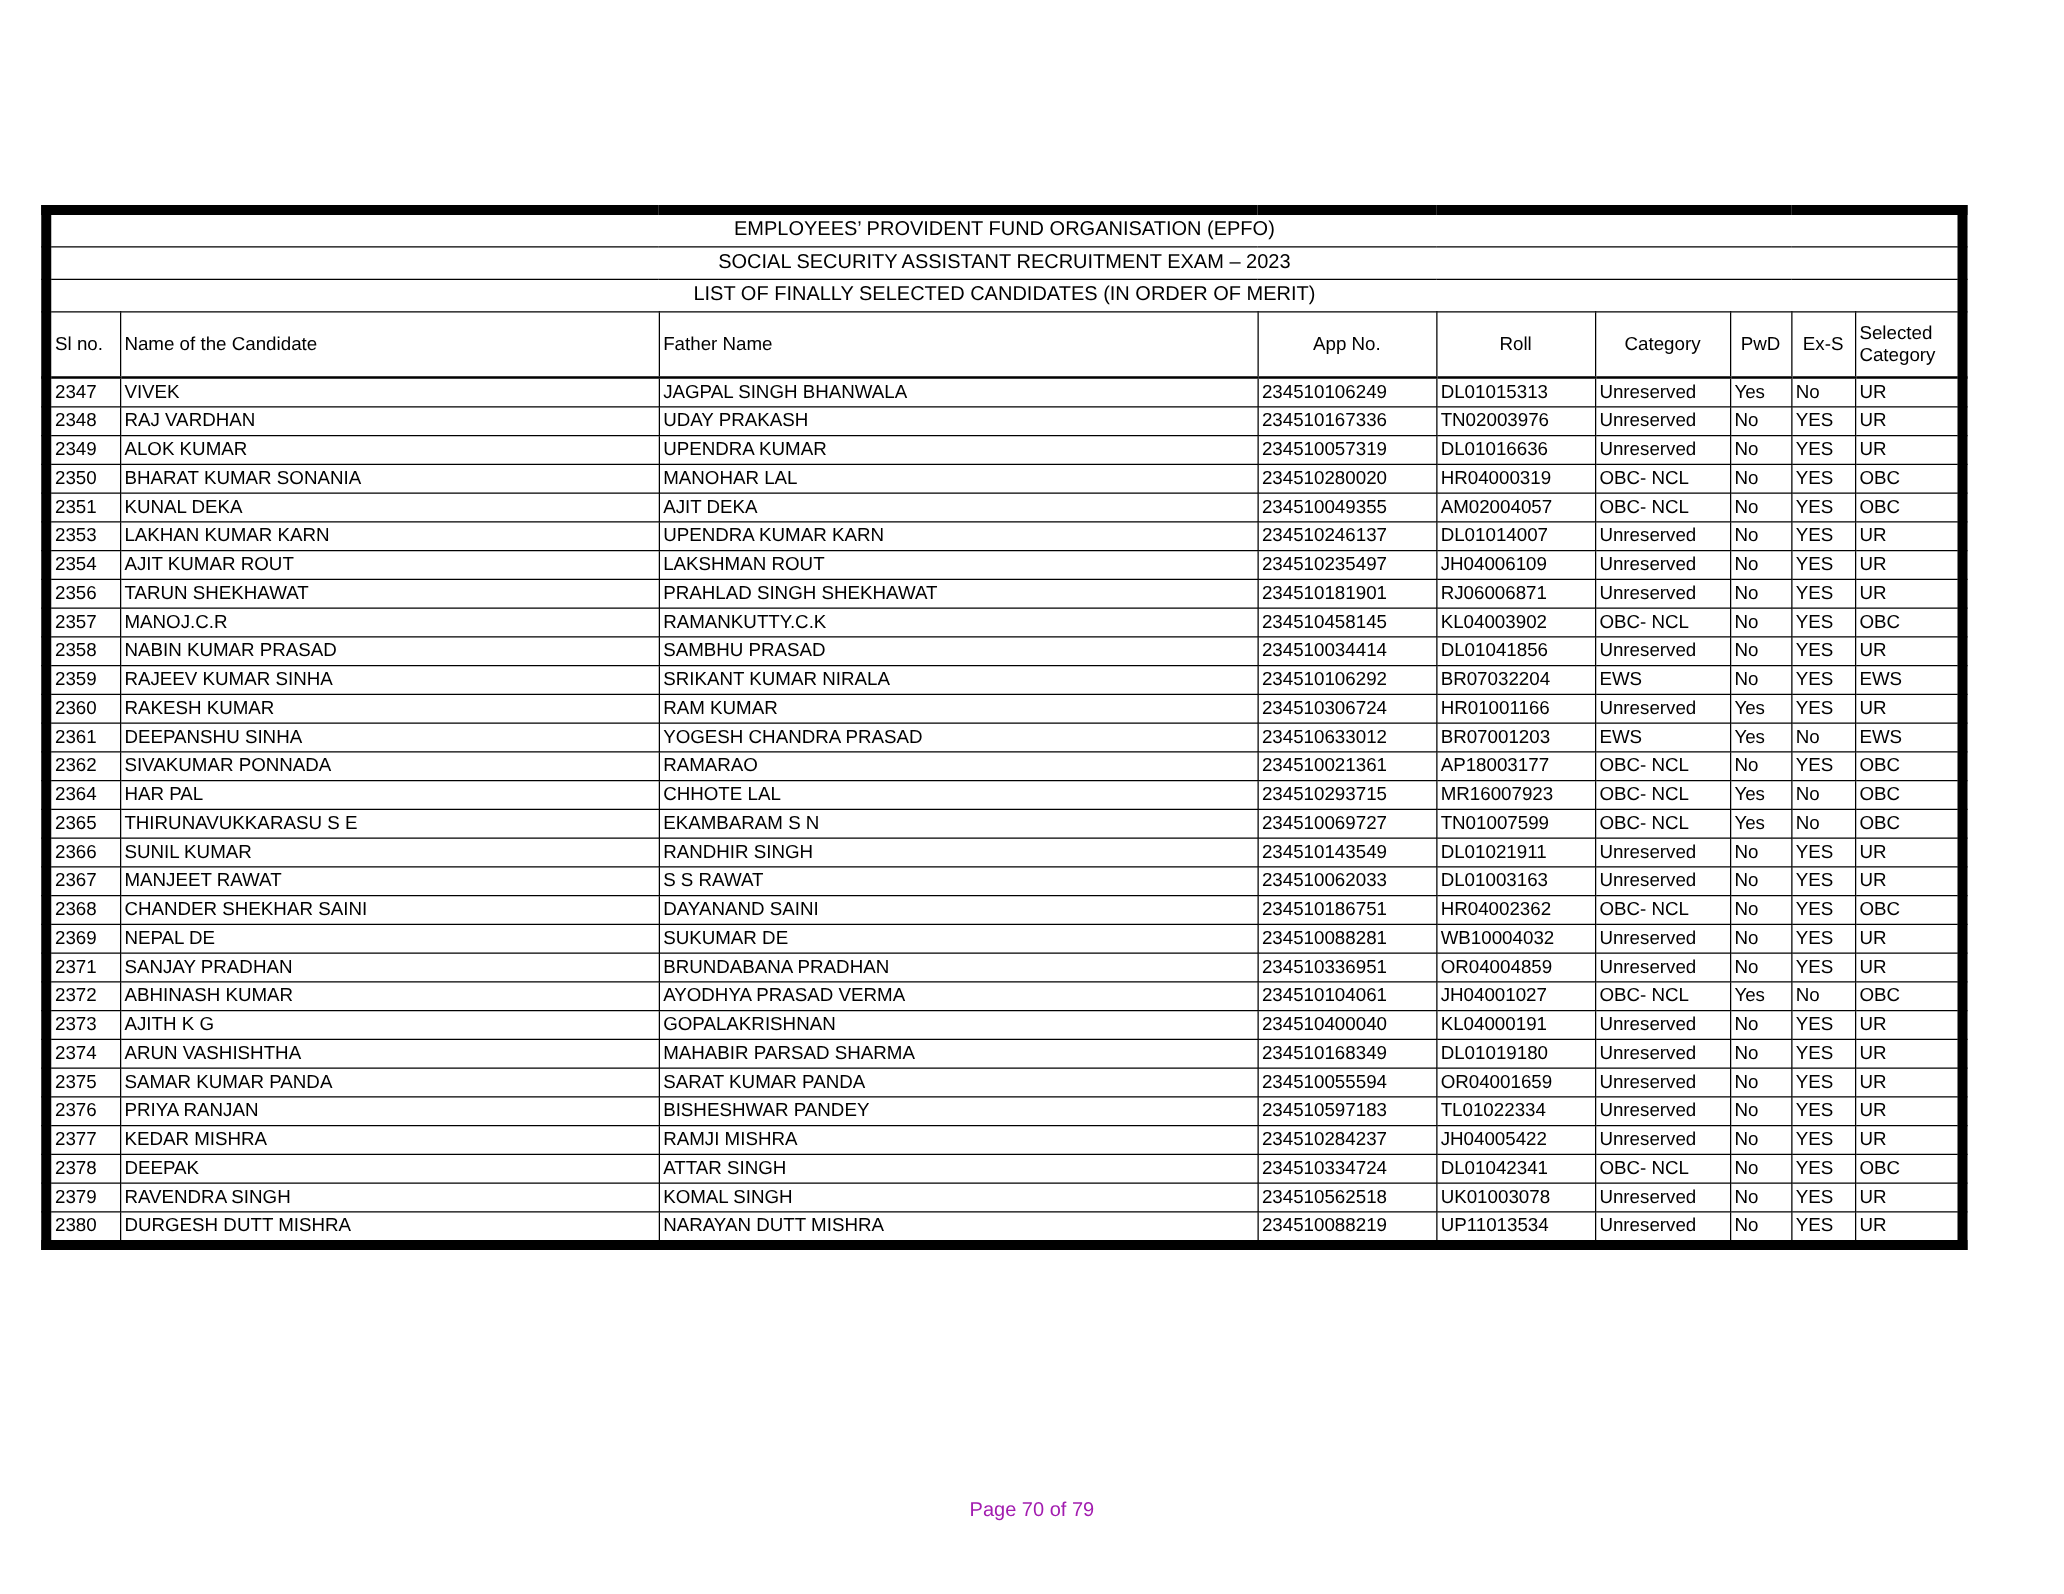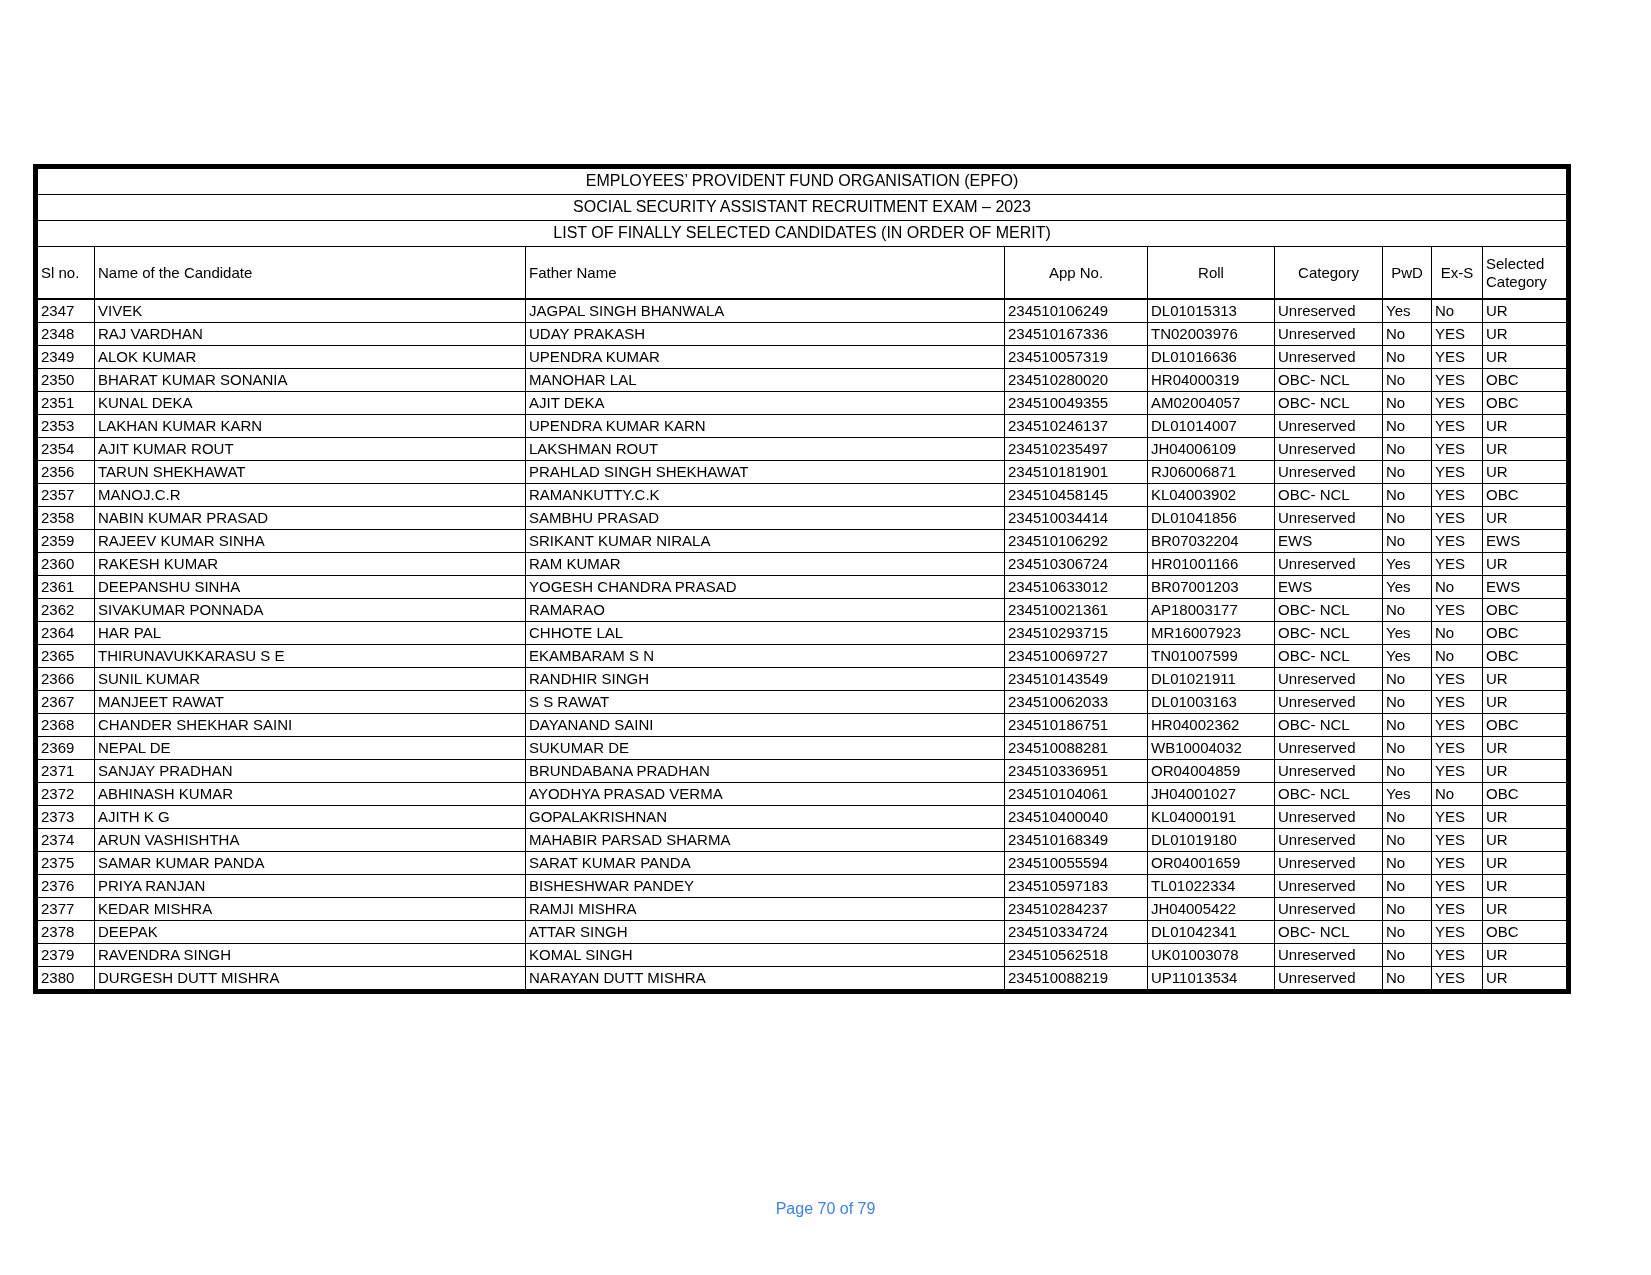--- a/index.html
+++ b/index.html
@@ -16,21 +16,21 @@
     color: #000000;
     overflow: hidden;
   }
   table.merit-table {
     position: absolute;
     left: 33px;
     top: 164px;
     width: 1533px;
     border-collapse: collapse;
     table-layout: fixed;
-    border: 5px solid #000000;
+    border: 8px solid #000000;
     padding-left: 13px;
   }
   table.merit-table td, table.merit-table th {
     border: 1px solid #000000;
     font-size: 15px;
     font-weight: normal;
     color: #000000;
     padding: 0 3px;
     white-space: nowrap;
     overflow: hidden;
@@ -62,21 +62,21 @@
   tr.data-row td {
     height: 22px;
   }
   .footer {
     position: absolute;
     left: 0;
     top: 1200px;
     width: 100%;
     text-align: center;
     font-size: 16px;
-    color: #3b82f6;
+    color: #a21caf;
   }
 </style>
 </head>
 <body>
 
 <div class="page">
 
   <table class="merit-table">
     <colgroup>
       <col style="width:59px">

